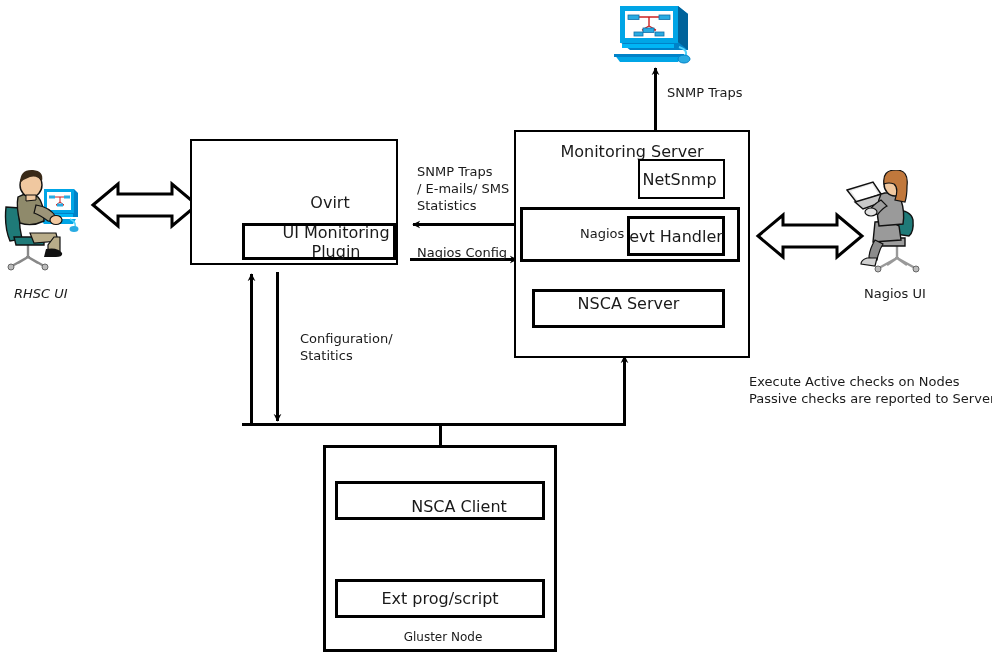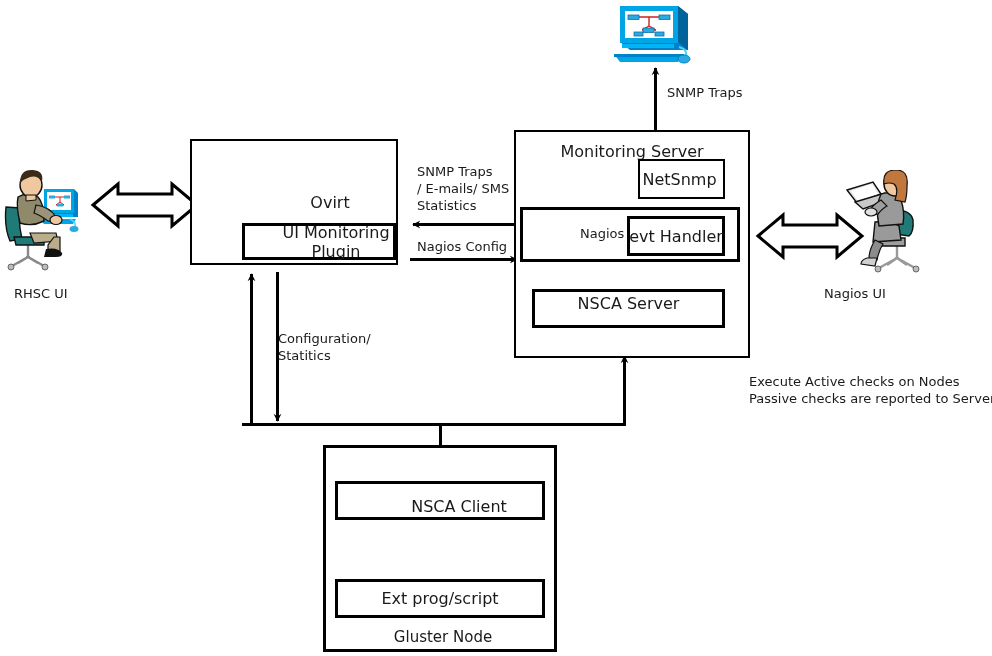--- a/index.html
+++ b/index.html
@@ -141,21 +141,21 @@
 
     <ellipse cx="52" cy="53" rx="6" ry="4.5" fill="#f0c8a0" stroke="#111" stroke-width="1.2"></ellipse>
 
     <ellipse cx="27" cy="18" rx="11" ry="12" fill="#f0c8a0" stroke="#111" stroke-width="1.4"></ellipse>
 
     <path d="M16,16 q0,-14 13,-13 q11,1 9,11 q-5,-6 -12,-4 q-6,2 -10,6 Z" fill="#3a2a18"></path>
 
     <path d="M22,28 l10,0 l0,5 l-10,1 Z" fill="#f0c8a0" stroke="#111" stroke-width="1"></path>
   </svg>
 </div>
-<div class="lbl" style="left:14px;top:285px;">RHSC UI</div>
+<div class="lbl" style="left:14px;top:285px;font-style:italic;">RHSC UI</div>
 
 <div class="abs" style="left:845px;top:170px;width:84px;height:105px;">
   <svg width="84" height="105" viewBox="0 0 84 105">
 
     <g>
       <path d="M2,20 L28,12 L36,24 L12,33 Z" fill="#e6e6e6" stroke="#111" stroke-width="1.4"></path>
       <path d="M6,21 L27,14 L33,24 L13,31 Z" fill="#ffffff"></path>
       <path d="M10,32 L40,23 L46,29 L18,39 Z" fill="#c8c8c8" stroke="#111" stroke-width="1.4"></path>
     </g>
 
@@ -177,21 +177,21 @@
     <path d="M36,24 q14,-4 20,6 q4,12 2,24 l-24,2 q-4,-20 2,-32 Z" fill="#9a9a9a" stroke="#111" stroke-width="1.4"></path>
 
     <path d="M36,30 q-10,6 -12,12 q3,4 9,2 q5,-6 9,-8 Z" fill="#9e9e9e" stroke="#111" stroke-width="1.2"></path>
     <ellipse cx="26" cy="42" rx="6" ry="4" fill="#e0e0e0" stroke="#111" stroke-width="1.2"></ellipse>
 
     <ellipse cx="50" cy="14" rx="11" ry="12" fill="#f0c8a0" stroke="#111" stroke-width="1.4"></ellipse>
 
     <path d="M39,14 q-2,-14 12,-14 q13,0 11,16 q0,10 -2,16 l-10,-2 q4,-12 -1,-16 q-5,-2 -10,0 Z" fill="#c1783c" stroke="#111" stroke-width="1.2"></path>
   </svg>
 </div>
-<div class="lbl" style="left:824px;top:285px;">Nagios UI</div>
+<div class="lbl" style="left:864px;top:285px;">Nagios UI</div>
 
 <div class="box" style="left:190px;top:139px;width:208px;height:126px;"></div>
 <div class="ctr" style="left:190px;top:192px;width:208px;height:20px;padding-left:36px;">Ovirt</div>
 <div class="box thick" style="left:242px;top:223px;width:154px;height:37px;"></div>
 <div class="ctr" style="left:259px;top:223px;width:154px;height:37px;">UI Monitoring Plugin</div>
 
 <div class="box" style="left:514px;top:130px;width:236px;height:228px;"></div>
 <div class="ctr" style="left:514px;top:141px;width:236px;height:20px;">Monitoring Server</div>
 
 <div class="box" style="left:638px;top:159px;width:87px;height:40px;"></div>
@@ -204,23 +204,23 @@
 <div class="ctr" style="left:627px;top:216px;width:98px;height:40px;border-radius:7px;">evt Handler</div>
 
 <div class="box thick" style="left:532px;top:289px;width:193px;height:39px;"></div>
 <div class="ctr" style="left:532px;top:289px;width:193px;height:28px;">NSCA Server</div>
 
 <div class="box thick" style="left:323px;top:445px;width:234px;height:207px;"></div>
 <div class="box thick" style="left:335px;top:481px;width:210px;height:39px;"></div>
 <div class="ctr" style="left:354px;top:481px;width:210px;height:51px;">NSCA Client</div>
 <div class="box thick" style="left:335px;top:579px;width:210px;height:39px;"></div>
 <div class="ctr" style="left:335px;top:579px;width:210px;height:39px;text-align:right;">Ext prog/script</div>
-<div class="ctr" style="left:323px;top:625px;width:240px;height:24px;font-size:15px;">Gluster Node</div>
+<div class="ctr" style="left:323px;top:625px;width:240px;height:24px;font-size:12px;">Gluster Node</div>
 
 <div class="cap" style="left:417px;top:163px;">SNMP Traps
 / E-mails/ SMS
 Statistics</div>
-<div class="cap" style="left:417px;top:238px;">Nagios Config</div>
-<div class="cap" style="left:278px;top:330px;">Configuration/
+<div class="cap" style="left:417px;top:244px;">Nagios Config</div>
+<div class="cap" style="left:300px;top:330px;">Configuration/
 Statitics</div>
 
 <div class="cap" style="left:749px;top:373px;">Execute Active checks on Nodes
 Passive checks are reported to Server</div>
 
 </body></html>

